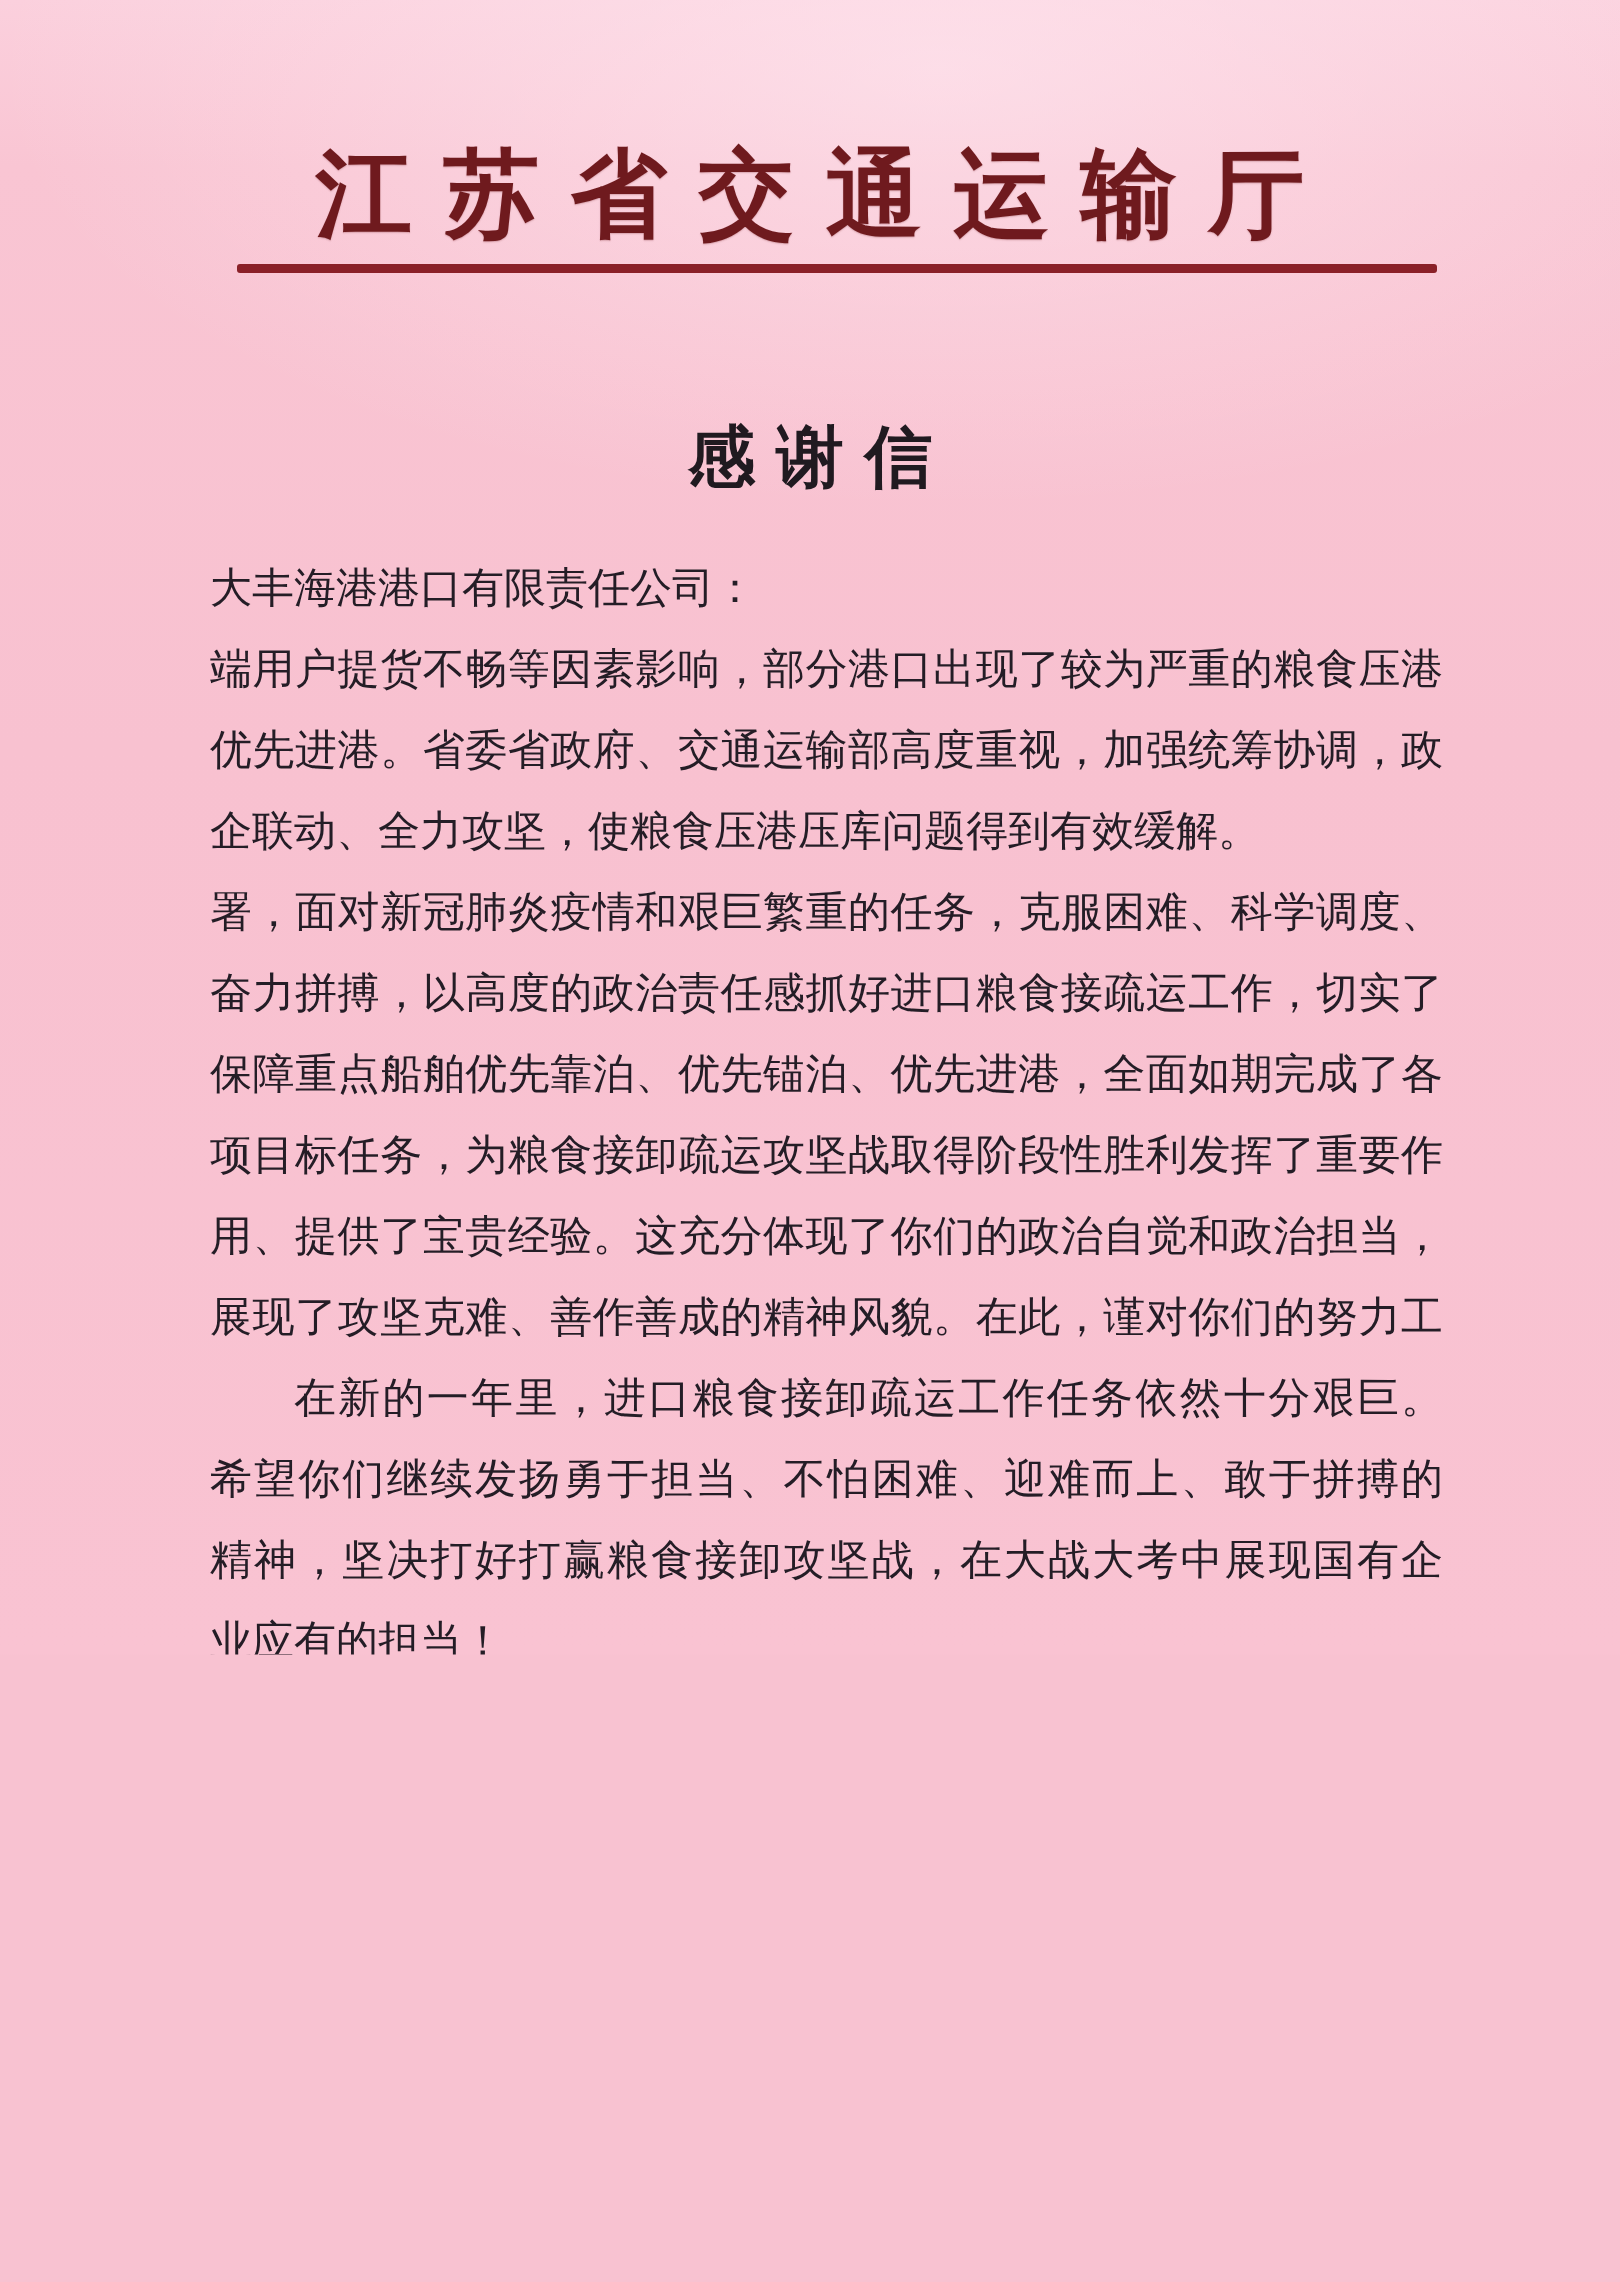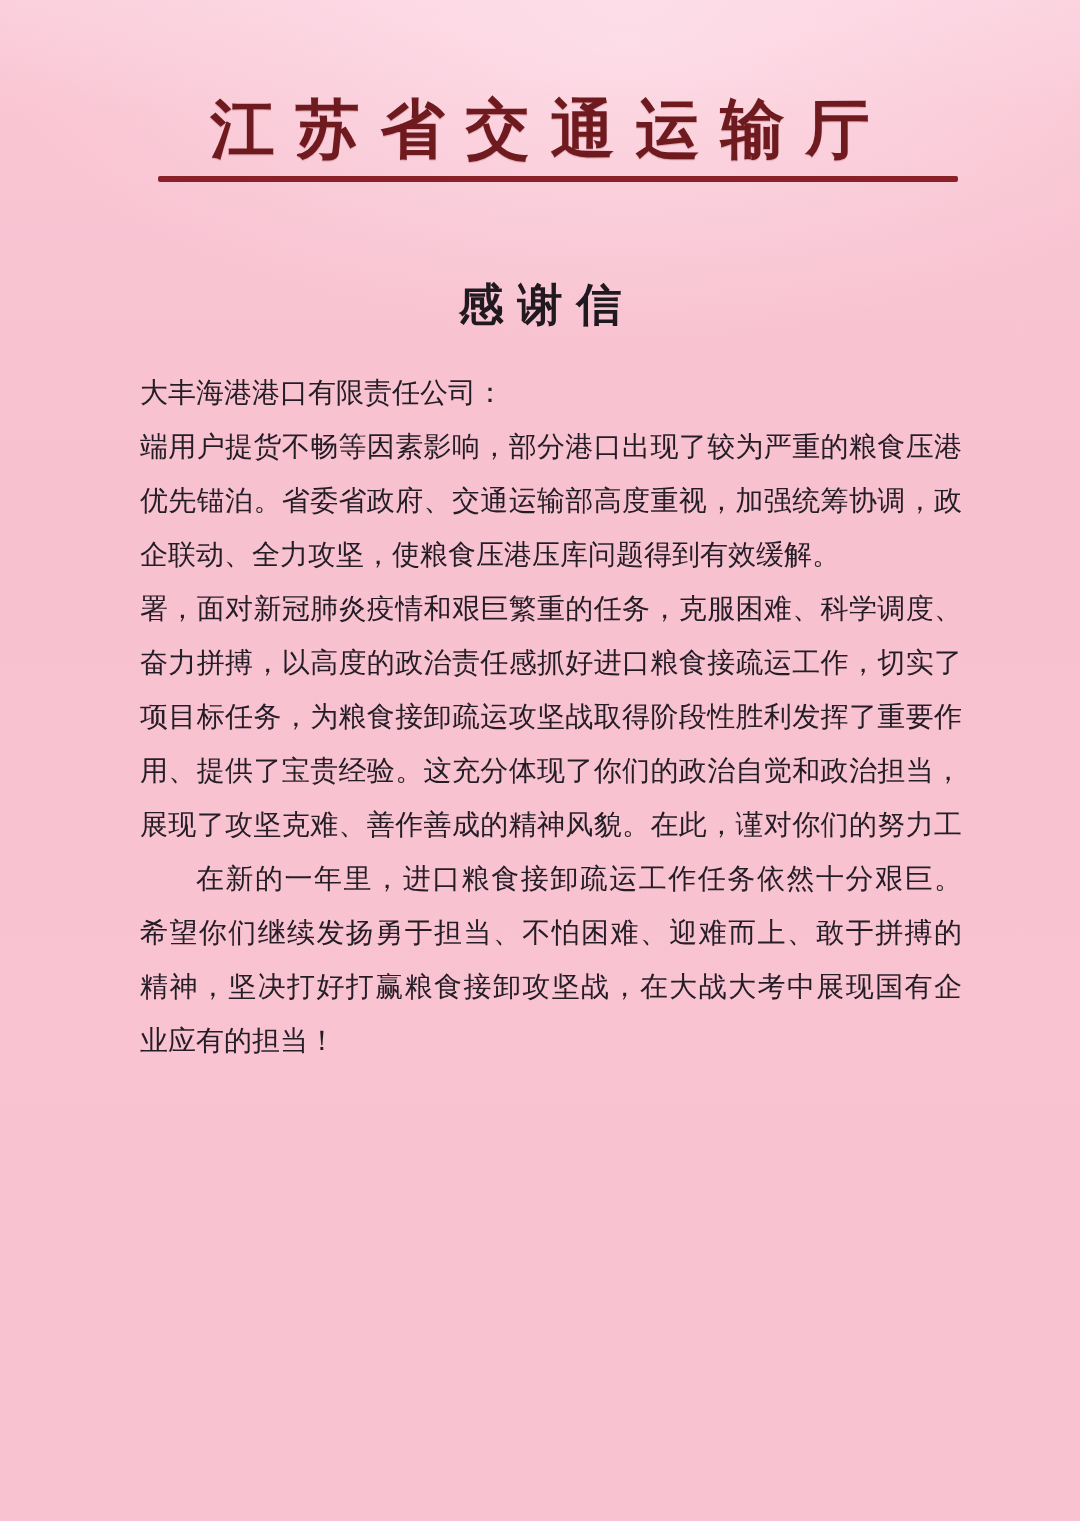--- a/index.html
+++ b/index.html
@@ -62,24 +62,25 @@
 
   <div class="org-title">江苏省交通运输厅</div>
 
   <div class="header-rule"></div>
 
   <div class="letter-title">感谢信</div>
 
   <div class="body-text">
     <div class="line last">大丰海港港口有限责任公司：</div>
     <div class="line">端用户提货不畅等因素影响，部分港口出现了较为严重的粮食压港</div>
-    <div class="line">优先锚泊。省委省政府、交通运输部高度重视，加强统筹协调，政</div>
+    <div class="line">优先进港。省委省政府、交通运输部高度重视，加强统筹协调，政</div>
     <div class="line last">企联动、全力攻坚，使粮食压港压库问题得到有效缓解。</div>
     <div class="line">署，面对新冠肺炎疫情和艰巨繁重的任务，克服困难、科学调度、</div>
     <div class="line">奋力拼搏，以高度的政治责任感抓好进口粮食接疏运工作，切实了</div>
+    <div class="line">保障重点船舶优先靠泊、优先锚泊、优先进港，全面如期完成了各</div>
     <div class="line">项目标任务，为粮食接卸疏运攻坚战取得阶段性胜利发挥了重要作</div>
     <div class="line">用、提供了宝贵经验。这充分体现了你们的政治自觉和政治担当，</div>
     <div class="line">展现了攻坚克难、善作善成的精神风貌。在此，谨对你们的努力工</div>
     <div class="line indent">在新的一年里，进口粮食接卸疏运工作任务依然十分艰巨。</div>
     <div class="line">希望你们继续发扬勇于担当、不怕困难、迎难而上、敢于拼搏的</div>
     <div class="line">精神，坚决打好打赢粮食接卸攻坚战，在大战大考中展现国有企</div>
     <div class="line last">业应有的担当！</div>
   </div>
 
   <div class="seal">

